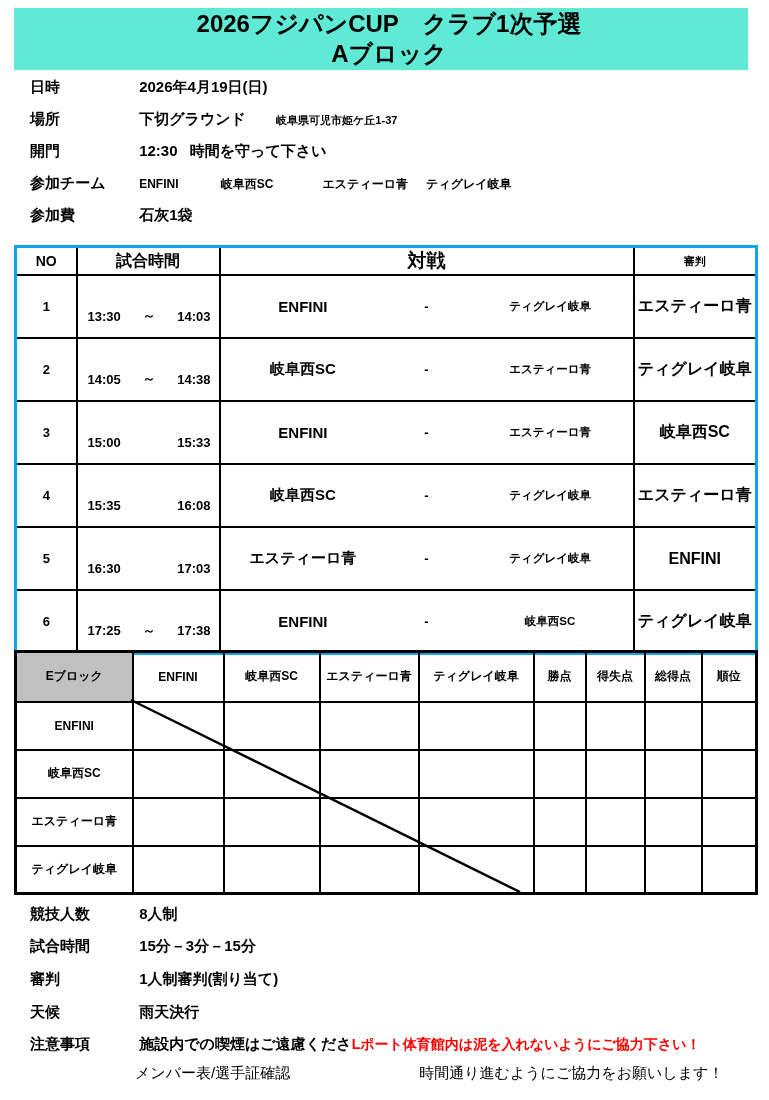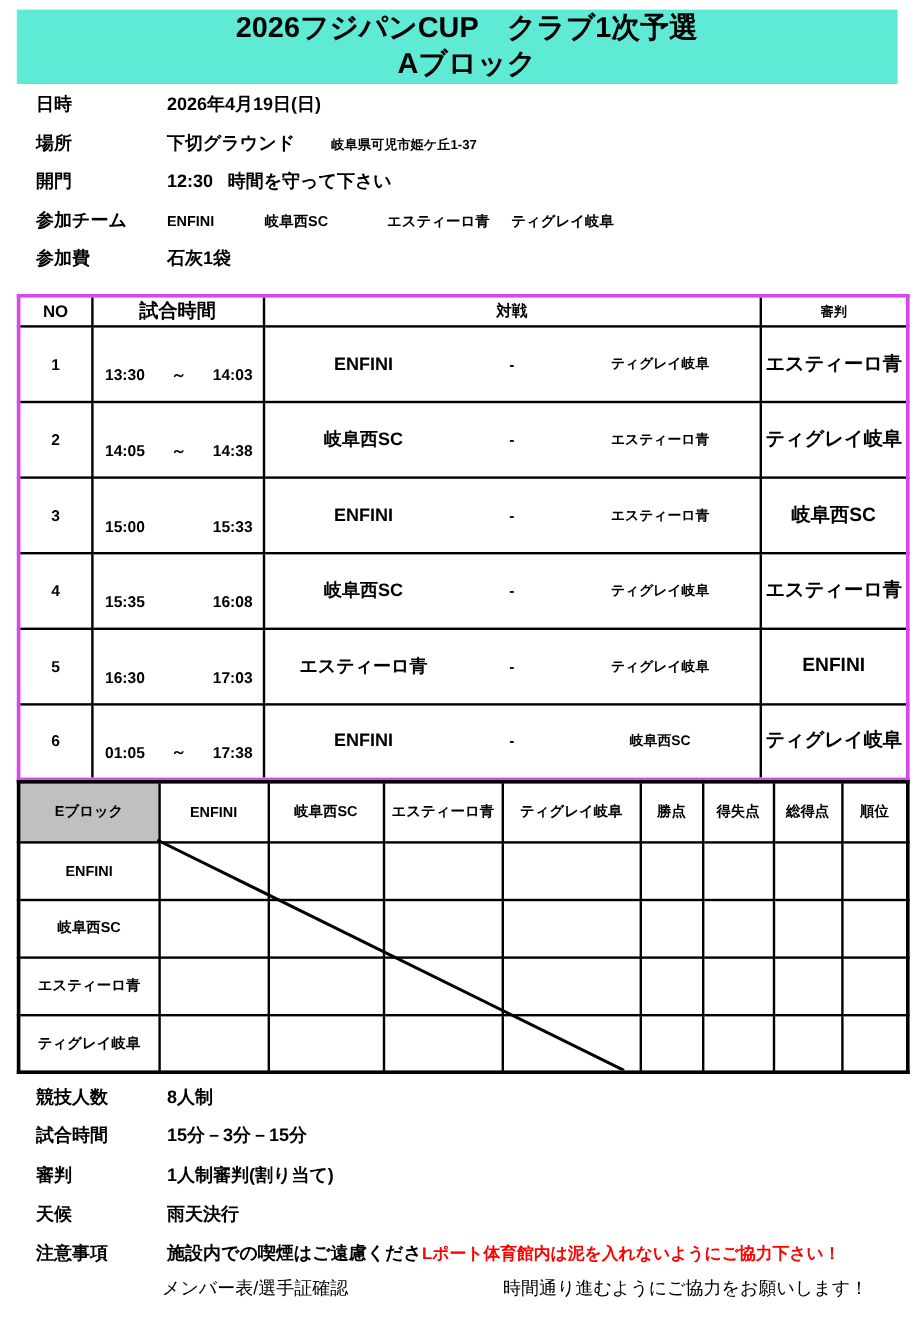--- a/index.html
+++ b/index.html
@@ -22,30 +22,30 @@
   .small-note { font-size: 11px; margin-left: 26px; }
   .gate-note { margin-left: 8px; }
   .team-chip { font-size: 12px; }
   .tm0 { margin-right: 38px; }
   .tm1 { margin-right: 45px; }
   .tm2 { margin-right: 14px; }
 
   
   table.match {
     position: absolute; left: 14px; top: 245px; width: 741px;
-    border-collapse: collapse; table-layout: fixed; border: 3px solid #d946ef;
+    border-collapse: collapse; table-layout: fixed; border: 3px solid #0ea5e9;
   }
   table.match th, table.match td {
     border: 2px solid #000; padding: 0; text-align: center; vertical-align: middle;
     font-weight: 600;
   }
   tr.mhead { height: 25px; }
   th.h-no { font-size: 14px; }
   th.h-time { font-size: 16px; }
-  th.h-vs { font-size: 13px; }
+  th.h-vs { font-size: 19px; }
   th.h-ref { font-size: 11px; }
   tr.mrow { height: 63px; }
   td.c-no { font-size: 13px; }
   .timeflex { display: flex; justify-content: space-between; align-items: center; padding: 0 8px 0 10px; font-size: 13px; margin-top: 19px; }
   .vsgrid { display: grid; grid-template-columns: 40% 20% 40%; align-items: center; }
   .vsgrid .home { font-size: 15px; }
   .vsgrid .dash { font-size: 13px; }
   .vsgrid .away { font-size: 11.5px; }
   td.c-ref { font-size: 16px; }
 
@@ -205,21 +205,21 @@
         <span class="dash">-</span>
         <span class="away">ティグレイ岐阜</span>
             </div>
           </td>
       <td class="c-ref">ENFINI</td>
     </tr>
     <tr class="mrow">
       <td class="c-no">6</td>
       <td>
             <div class="timeflex">
-        <span>01:05</span>
+        <span>17:25</span>
         <span>～</span>
         <span>17:38</span>
             </div>
           </td>
       <td>
             <div class="vsgrid">
         <span class="home">ENFINI</span>
         <span class="dash">-</span>
         <span class="away">岐阜西SC</span>
             </div>

